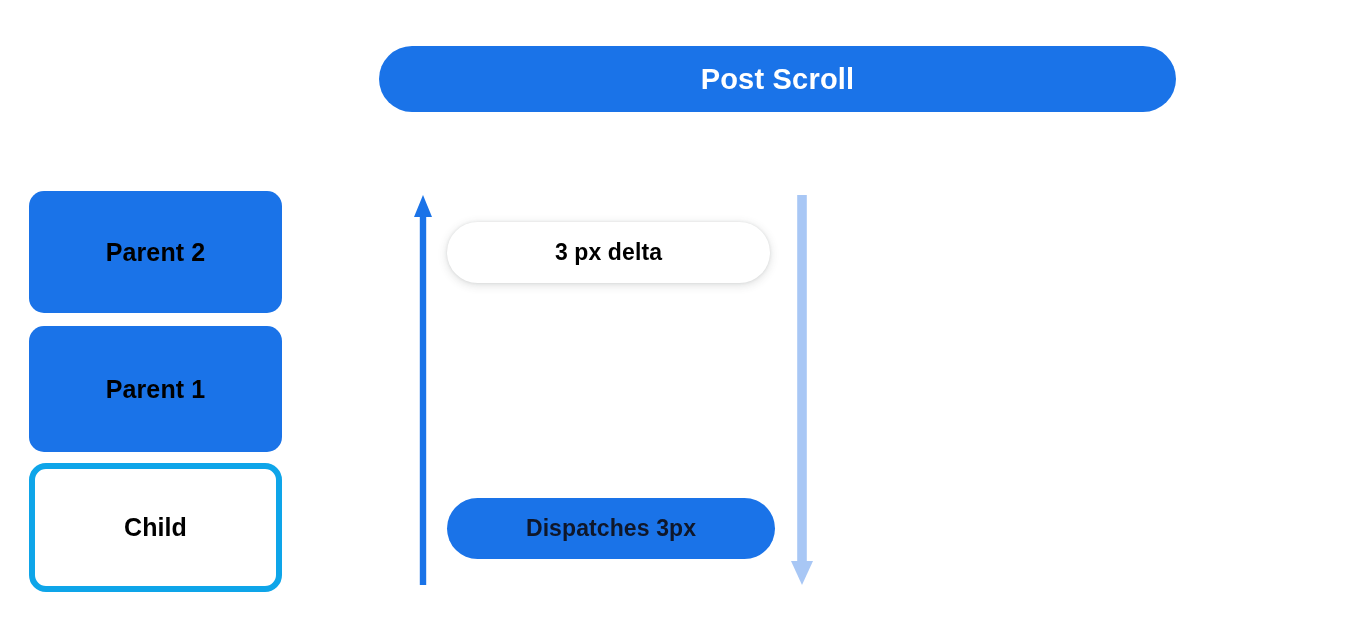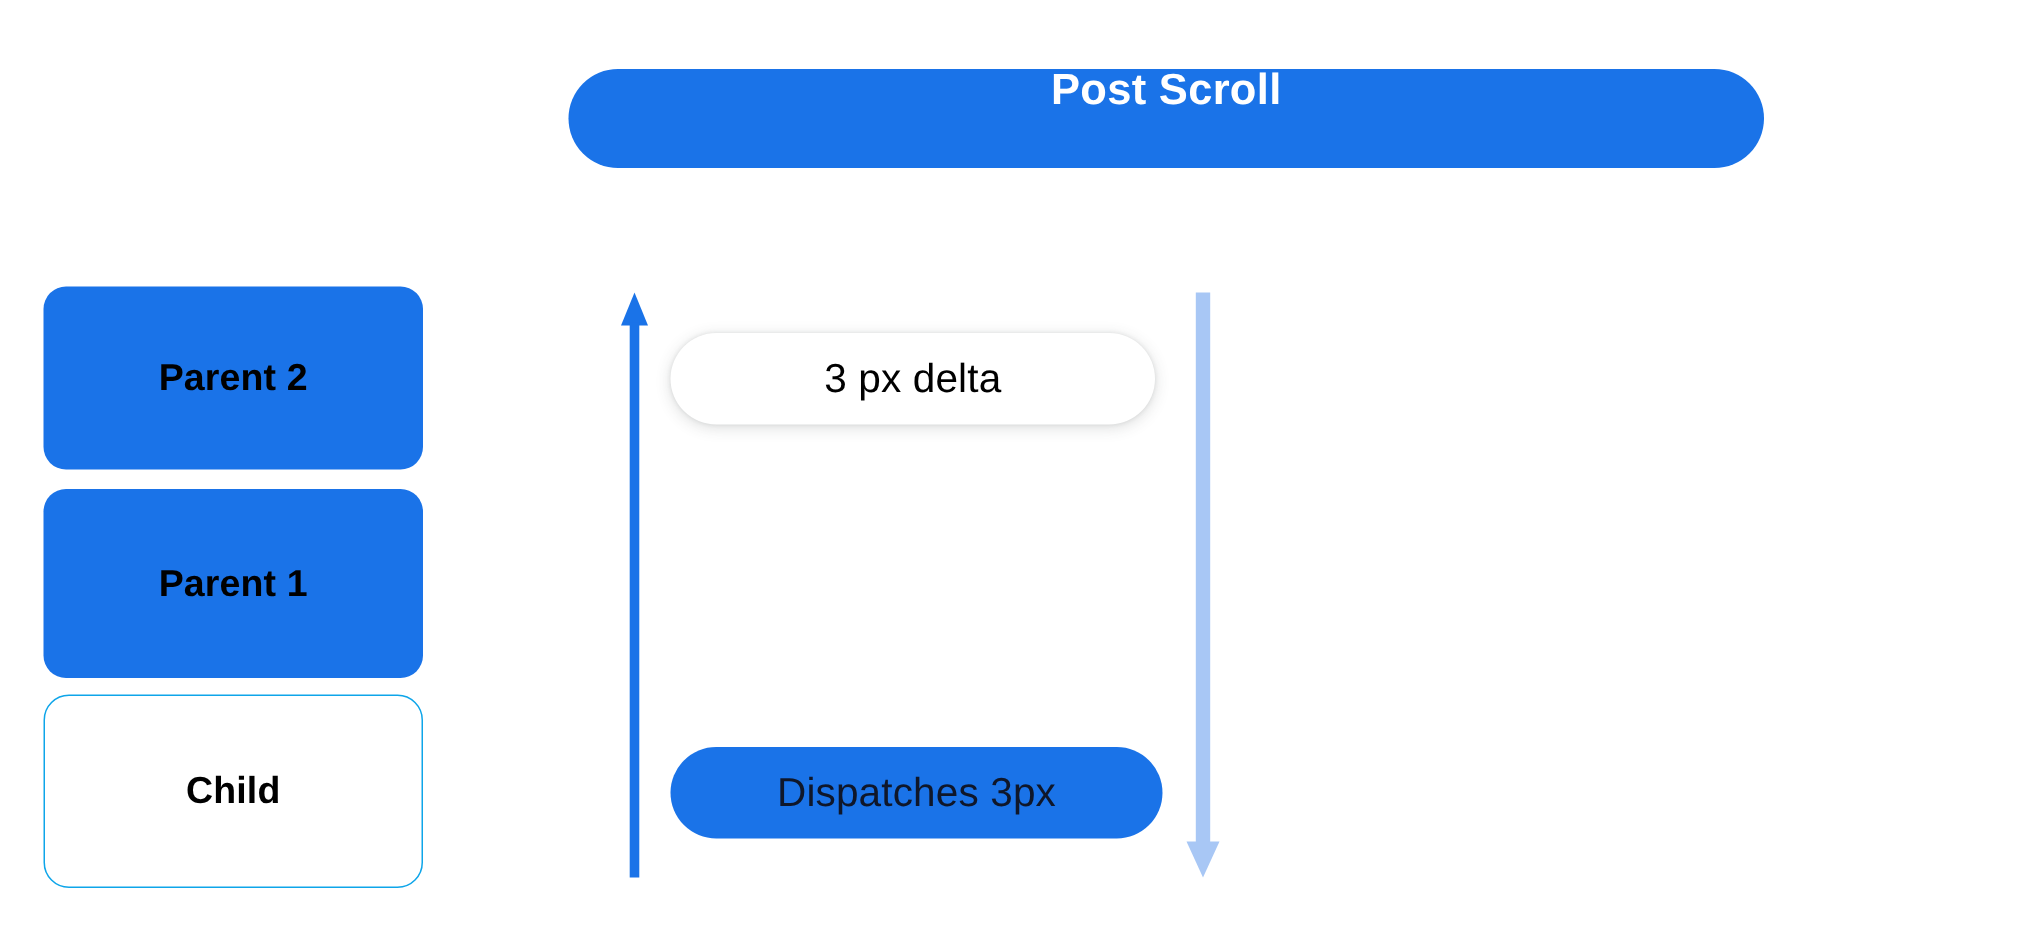--- a/index.html
+++ b/index.html
@@ -23,20 +23,21 @@
   
   .title-pill {
     position: absolute;
     left: 379px;
     top: 46px;
     width: 797px;
     height: 66px;
     background: #1a73e8;
     border-radius: 33px;
     display: flex;
+    align-items: center;
     justify-content: center;
     box-sizing: border-box;
   }
   .title-pill .label {
     color: #ffffff;
     font-size: 29px;
     font-weight: bold;
     letter-spacing: 0.2px;
     line-height: 1;
   }
@@ -59,21 +60,21 @@
     letter-spacing: 0.1px;
   }
   .node-filled {
     background: #1a73e8;
   }
   .node-filled .label {
     color: #000000;
   }
   .node-outlined {
     background: #ffffff;
-    border: 1px solid #0ea5e9;
+    border: 6px solid #0ea5e9;
     border-radius: 17px;
   }
   .node-outlined .label {
     color: #000000;
   }
 
   #box-parent2 { top: 191px; height: 122px; }
   #box-parent1 { top: 326px; height: 126px; }
   #box-child   { top: 463px; height: 129px; }
 
@@ -96,22 +97,22 @@
 
   
   .chip {
     position: absolute;
     display: flex;
     align-items: center;
     justify-content: center;
     box-sizing: border-box;
   }
   .chip .label {
-    font-size: 27px;
-    font-weight: normal;
+    font-size: 23px;
+    font-weight: bold;
     line-height: 1;
     letter-spacing: 0.1px;
   }
 
   #chip-delta {
     left: 447px;
     top: 222px;
     width: 323px;
     height: 61px;
     background: #ffffff;

